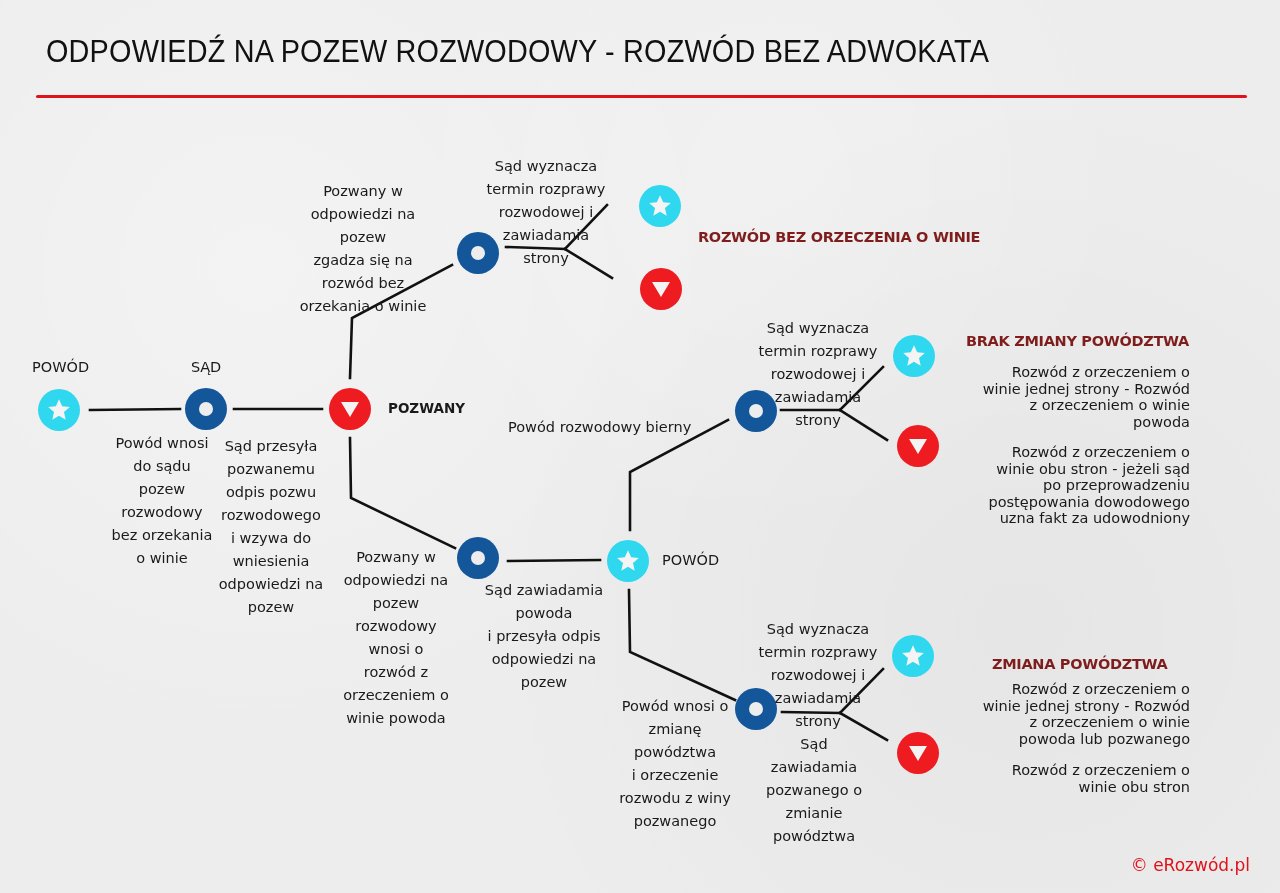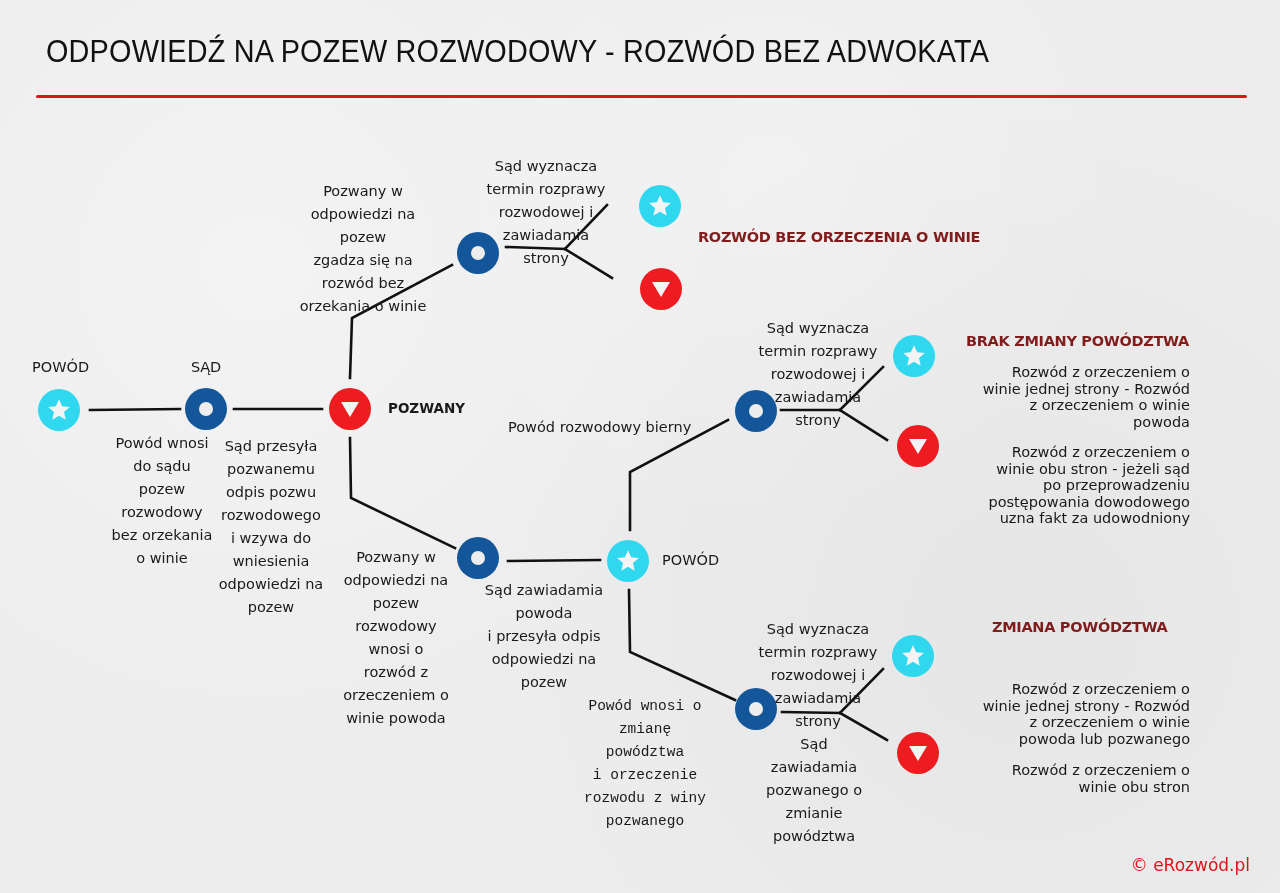--- a/index.html
+++ b/index.html
@@ -200,21 +200,21 @@
 powoda
 i przesyła odpis
 odpowiedzi na
 pozew</div>
 <div class="lbl" style="left:508px;top:416px;width:190px;text-align:left;">Powód rozwodowy bierny</div>
 <div class="lbl" style="left:744px;top:317px;width:148px;">Sąd wyznacza
 termin rozprawy
 rozwodowej i
 zawiadamia
 strony</div>
-<div class="lbl" style="left:579px;top:695px;width:132px;font-family:Liberation Mono, monospace;">Powód wnosi o
+<div class="lbl" style="left:609px;top:695px;width:132px;">Powód wnosi o
 zmianę
 powództwa
 i orzeczenie
 rozwodu z winy
 pozwanego</div>
 <div class="lbl" style="left:748px;top:618px;width:140px;">Sąd wyznacza
 termin rozprawy
 rozwodowej i
 zawiadamia
 strony</div>
@@ -230,21 +230,21 @@
 <div class="outcome-text" style="left:960px;top:364px;width:230px;">Rozwód z orzeczeniem o
 winie jednej strony - Rozwód
 z orzeczeniem o winie
 powoda</div>
 <div class="outcome-text" style="left:960px;top:444px;width:230px;">Rozwód z orzeczeniem o
 winie obu stron - jeżeli sąd
 po przeprowadzeniu
 postępowania dowodowego
 uzna fakt za udowodniony</div>
 
-<div class="outcome-title" style="left:992px;top:619px;">ZMIANA POWÓDZTWA</div>
+<div class="outcome-title" style="left:992px;top:656px;">ZMIANA POWÓDZTWA</div>
 <div class="outcome-text" style="left:960px;top:681px;width:230px;">Rozwód z orzeczeniem o
 winie jednej strony - Rozwód
 z orzeczeniem o winie
 powoda lub pozwanego</div>
 <div class="outcome-text" style="left:960px;top:762px;width:230px;">Rozwód z orzeczeniem o
 winie obu stron</div>
 
 <div class="footer">© eRozwód.pl</div>
 
 </body></html>

